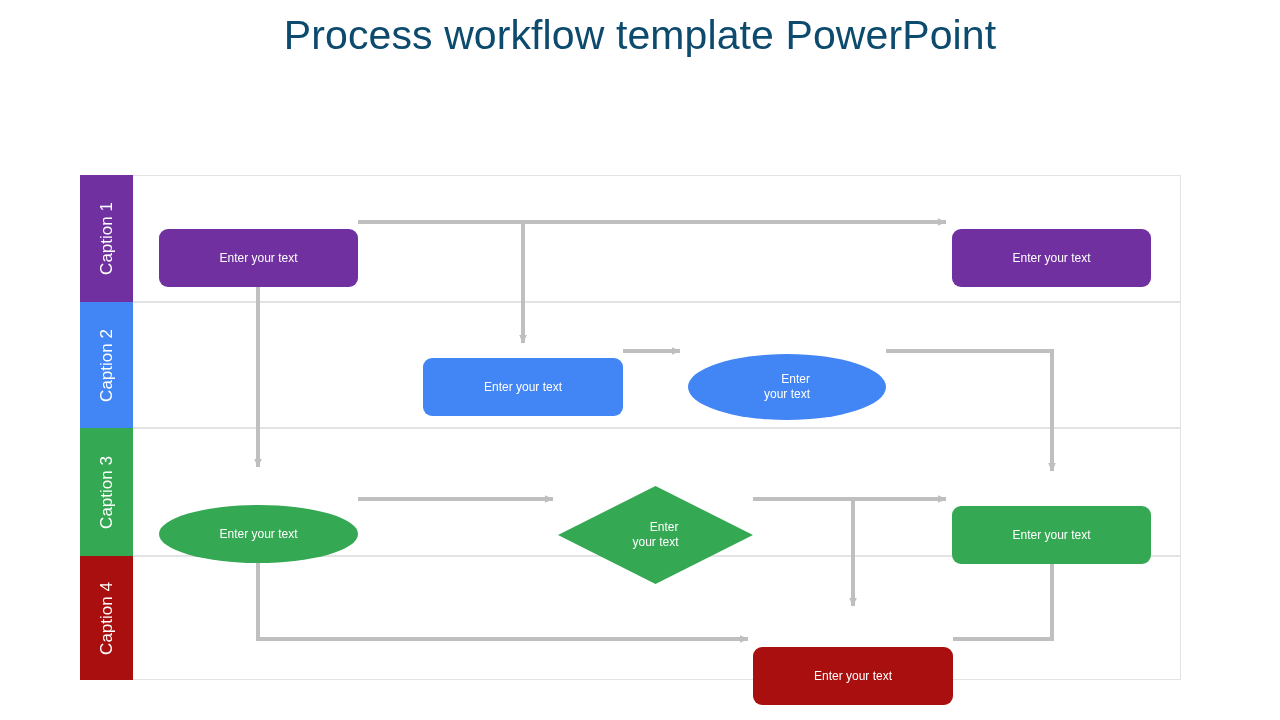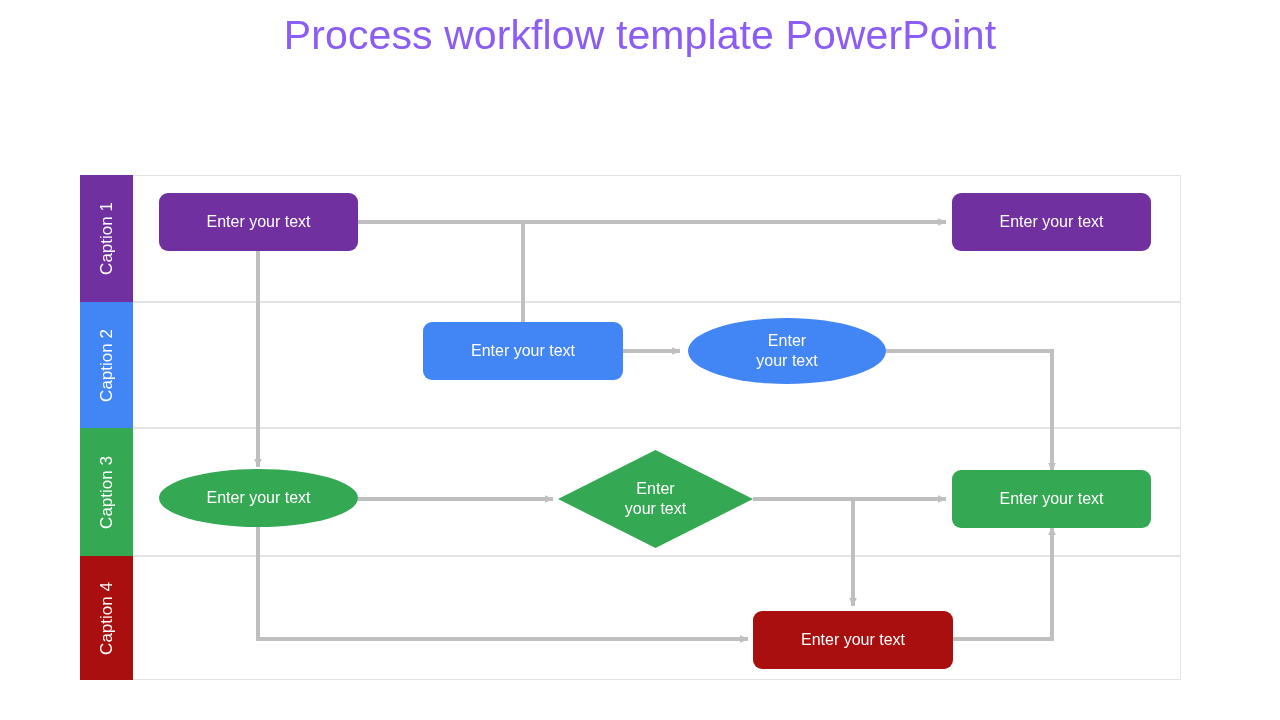--- a/index.html
+++ b/index.html
@@ -19,21 +19,21 @@
   }
 
   
   .slide-title {
     position: absolute;
     left: 0; top: 12px;
     width: 1280px;
     text-align: center;
     font-size: 41px;
     font-weight: 400;
-    color: #8b5cf6;
+    color: #0c4a6e;
     letter-spacing: 0.1px;
     white-space: nowrap;
   }
 
   
   .diagram {
     position: absolute;
     left: 80px;
     top: 175px;
     width: 1101px;
@@ -78,25 +78,26 @@
     overflow: visible;
   }
 
   
   .node {
     position: absolute;
     display: flex;
     align-items: center;
     justify-content: center;
     color: #ffffff;
-    font-size: 16px;
+    font-size: 12px;
     font-weight: 400;
     line-height: 1.25;
-    text-align: center;
+    text-align: right;
     z-index: 5;
+    margin-top: 36px;
   }
   .node .node-text { position: relative; z-index: 2; pointer-events: none; }
 
   .shape-rect { border-radius: 9px; }
   .shape-ellipse { border-radius: 50%; }
 
   .shape-diamond { background: transparent !important; }
   .shape-diamond .diamond-bg {
     position: absolute;
     left: 0; top: 0; right: 0; bottom: 0;

